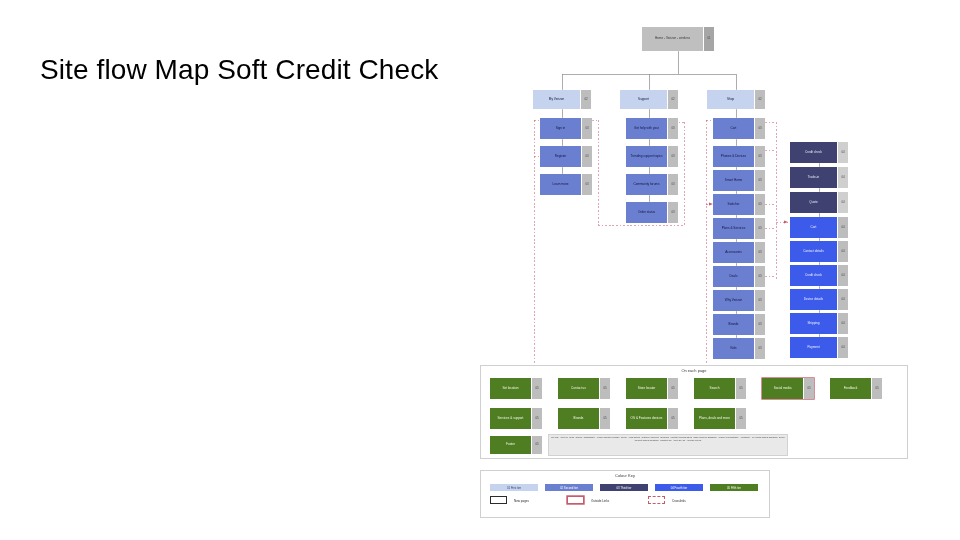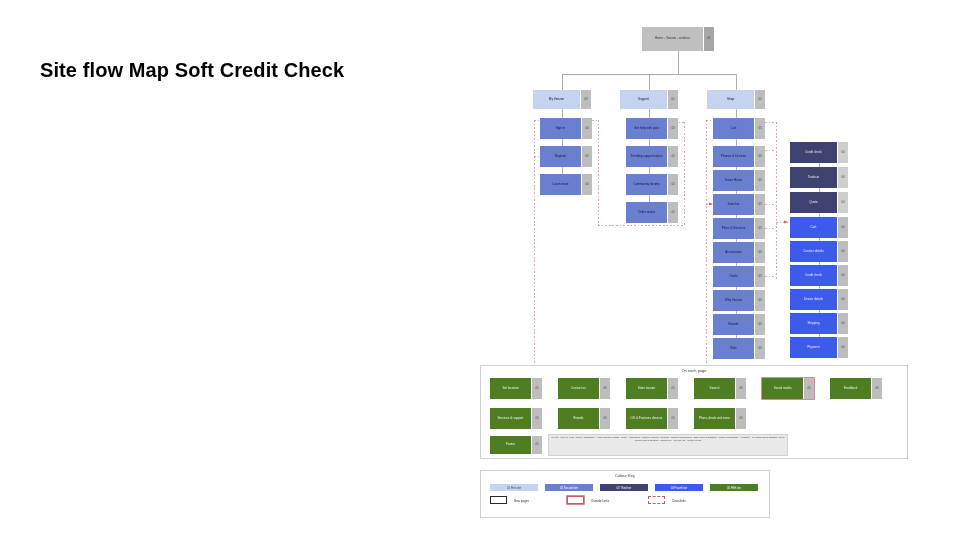--- a/index.html
+++ b/index.html
@@ -6,21 +6,21 @@
   body{
     width:960px;height:540px;background:#ffffff;overflow:hidden;
     font-family:"Liberation Sans",sans-serif;
     -webkit-font-smoothing:antialiased;
   }
   #slide{position:relative;width:960px;height:540px;background:#fff;}
 
   
   .slide-title{
     position:absolute;left:40px;top:55px;width:430px;
-    font-size:20px;line-height:30px;color:#000;font-weight:700;
+    font-size:28px;line-height:30px;color:#000;font-weight:400;
     letter-spacing:.1px;
   }
 
   
   #diagram{position:absolute;left:470px;top:10px;width:480px;height:520px;}
   #wires{position:absolute;left:0;top:0;width:480px;height:520px;overflow:visible;}
 
   
   .node{
     position:absolute;display:flex;align-items:stretch;

